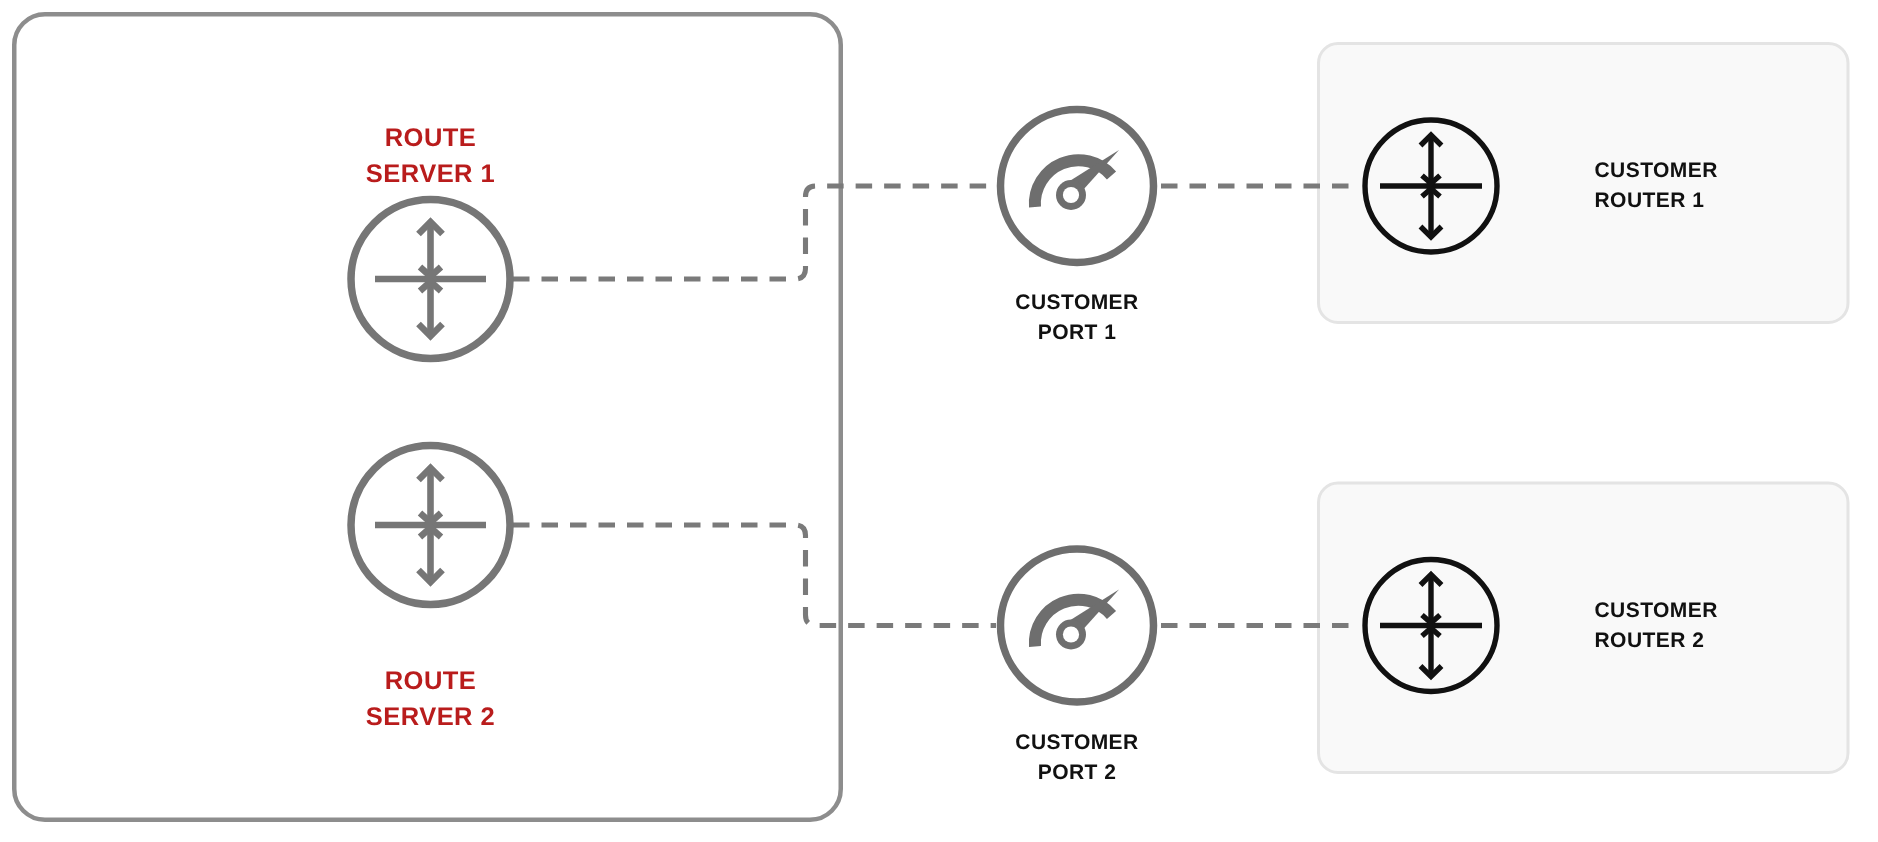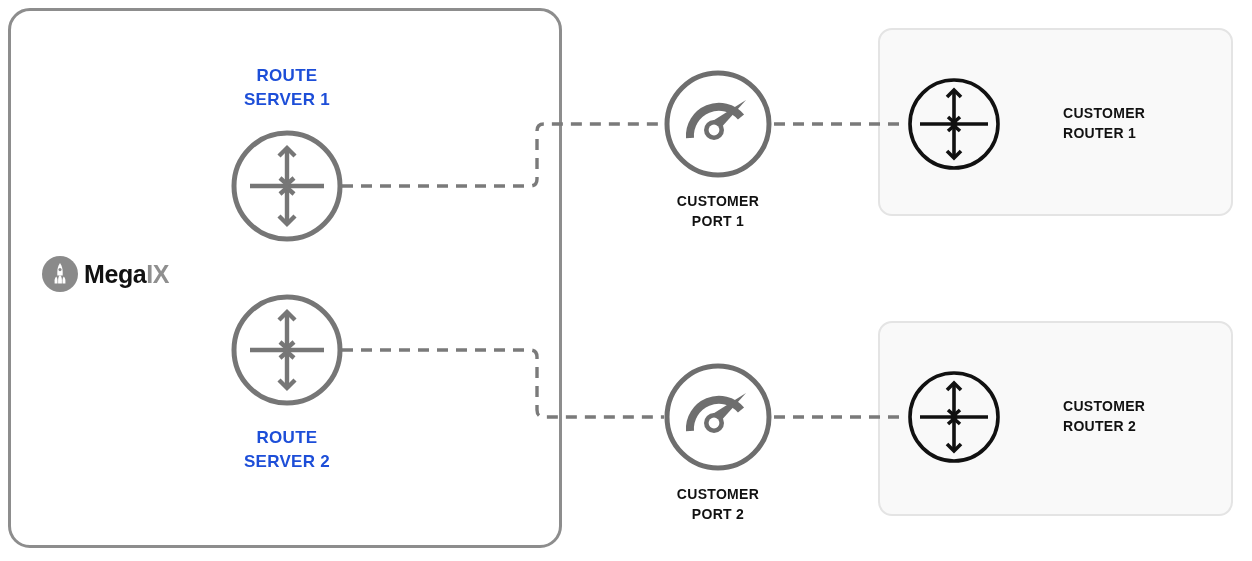--- a/index.html
+++ b/index.html
@@ -51,21 +51,21 @@
   
   .label {
     position: absolute;
     text-align: center;
     font-weight: bold;
     line-height: 1.42;
     letter-spacing: 0.3px;
     white-space: pre-line;
     user-select: none;
   }
-  .label-gray  { color: #1d4ed8; font-size: 17px; }
+  .label-gray  { color: #b91c1c; font-size: 17px; margin-top: 16px; }
   .label-black { color: #111111; font-size: 14px; }
   .label-left  { text-align: left; }
 
   
   .logo {
     position: absolute;
     left: 42px;
     top: 256px;
     display: flex;
     align-items: center;
@@ -155,32 +155,20 @@
         <polyline points="52,51 61,59 52,67"></polyline>
         <polyline points="66,51 57,59 66,67"></polyline>
         <polyline points="51,29 59,21 67,29"></polyline>
         <polyline points="51,89 59,97 67,89"></polyline>
       </g>
     </svg>
   </div>
   <div class="label label-gray" style="left:197px; top:426px; width:180px;">ROUTE
 SERVER 2</div>
 
-  <div class="logo">
-    <span class="logo-mark">
-      <svg width="26" height="26" viewBox="0 0 26 26" xmlns="http://www.w3.org/2000/svg">
-        <path fill="#ffffff" d="M13 2.0 C15.0 4.8 15.7 8.2 15.7 11.0 L15.7 14.4 L10.3 14.4 L10.3 11.0 C10.3 8.2 11.0 4.8 13 2.0 Z"></path>
-        <path fill="#ffffff" d="M13 14.0 C14.5 15.4 14.9 17.4 14.9 19.3 L14.9 22.6 L11.1 22.6 L11.1 19.3 C11.1 17.4 11.5 15.4 13 14.0 Z"></path>
-        <path fill="#ffffff" d="M9.2 15.6 C10.2 16.7 10.5 18.2 10.5 19.6 L10.5 22.6 L7.6 22.6 L7.6 19.6 C7.6 18.2 8.2 16.7 9.2 15.6 Z"></path>
-        <path fill="#ffffff" d="M16.8 15.6 C17.8 16.7 18.4 18.2 18.4 19.6 L18.4 22.6 L15.5 22.6 L15.5 19.6 C15.5 18.2 15.8 16.7 16.8 15.6 Z"></path>
-        <circle cx="13" cy="8.6" r="1.55" fill="#8a8a8a"></circle>
-      </svg>
-    </span>
-    <span class="logo-text"><span class="lt-a">Mega</span><span class="lt-b">IX</span></span>
-  </div>
 
   <div class="node" style="left:662px; top:68px;">
     <svg width="112" height="112" viewBox="0 0 112 112" xmlns="http://www.w3.org/2000/svg">
       <circle cx="56" cy="56" r="51" fill="none" stroke="#6e6e6e" stroke-width="5"></circle>
 
       <path d="M 28 70 A 29 29 0 0 1 79 49" fill="none" stroke="#6e6e6e" stroke-width="8" stroke-linecap="butt"></path>
 
       <path d="M 84 32 L 57 62 L 49 54 Z" fill="#6e6e6e"></path>
 
       <circle cx="52" cy="62" r="10" fill="#6e6e6e"></circle>

